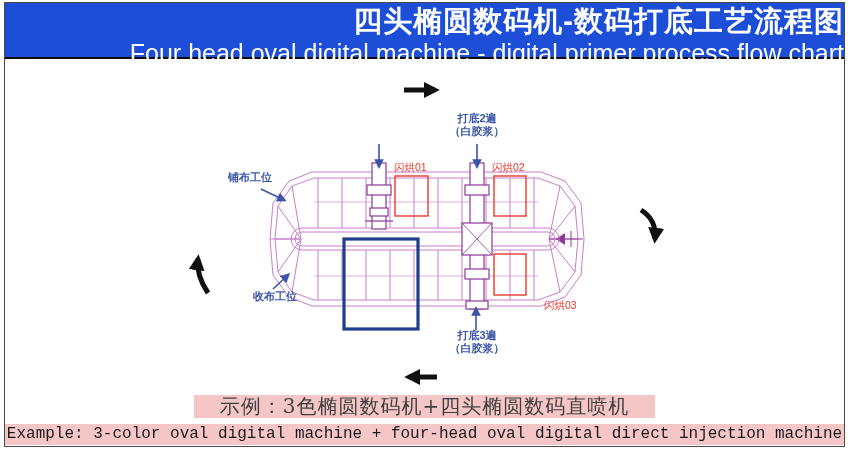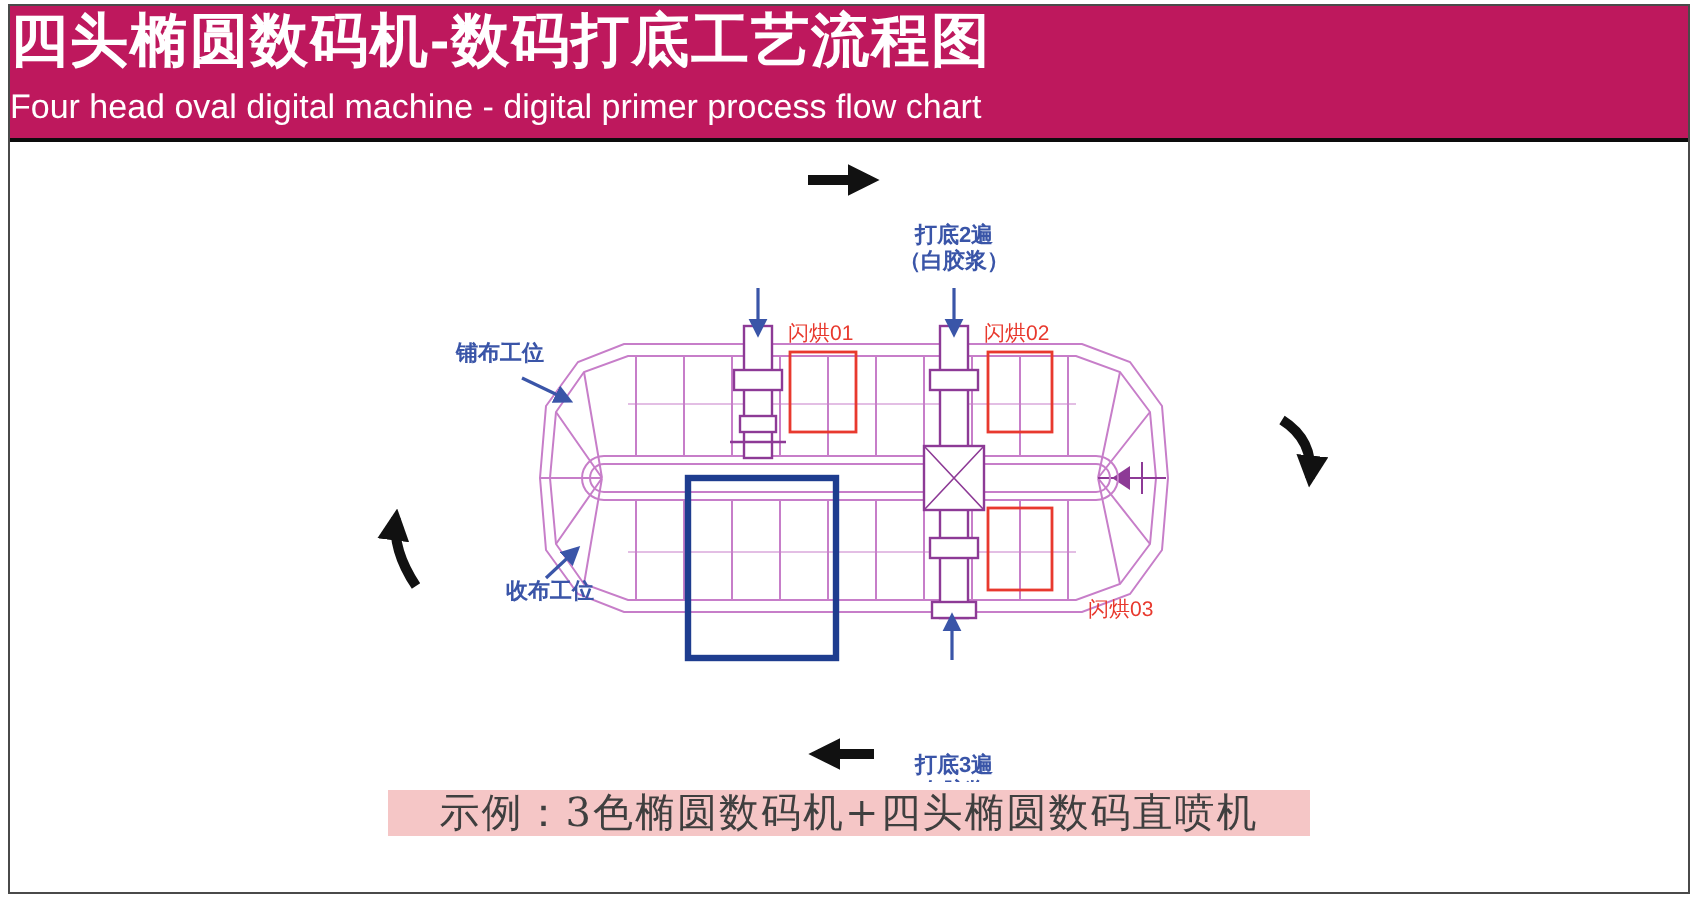--- a/index.html
+++ b/index.html
@@ -1,21 +1,21 @@
 <!DOCTYPE html>
 <html><head>
 <meta charset="utf-8">
 <style>
   html,body{margin:0;padding:0;background:#fff;}
   body{width:850px;height:450px;position:relative;font-family:"Liberation Sans",sans-serif;overflow:hidden;}
   .frame{position:absolute;left:4px;top:2px;width:841px;height:445px;border:1px solid #4a4a4a;box-sizing:border-box;background:#fff;}
   
-  .banner{position:absolute;left:0;top:0;width:100%;height:68px;background:#be185d;border-bottom:2px solid #0c0c0c;box-sizing:border-box;text-align:left;}
+  .banner{position:absolute;left:0;top:0;width:100%;height:56px;background:#1d4ed8;border-bottom:2px solid #0c0c0c;box-sizing:border-box;text-align:right;}
   .banner .zh{color:#fff;font-weight:bold;font-size:29px;line-height:37px;letter-spacing:1px;}
-  .banner .en{color:#fff;font-size:17px;line-height:27px;}
+  .banner .en{color:#fff;font-size:25px;line-height:27px;}
   
   .main{position:absolute;left:0;top:68px;width:839px;height:320px;background:#fff;}
   .main svg{position:absolute;left:0;top:0;}
   .lbl{position:absolute;text-align:center;font-weight:bold;color:#3a55a8;font-size:11px;line-height:13px;}
   .lbl-red{position:absolute;text-align:center;color:#e8392e;font-size:10.5px;line-height:12px;font-weight:normal;}
   
   .example{position:absolute;left:0;top:388px;width:839px;height:55px;background:#fff;text-align:center;}
   .ex-zh-wrap{margin-top:4px;}
   .ex-zh{display:inline-block;background:#f5c6c6;color:#3f3f3f;font-family:"DejaVu Serif",serif;font-size:20px;line-height:23px;padding:0 26px;letter-spacing:1px;}
   .ex-en{position:absolute;left:0;bottom:1px;width:100%;background:#f5c6c6;color:#1a1a1a;font-family:"Liberation Mono",monospace;font-size:16px;line-height:21px;white-space:nowrap;}
@@ -106,31 +106,32 @@
         <line x1="268" y1="218" x2="283" y2="204" marker-end="url(#bl)"></line>
       </g>
     </svg>
 
     <div class="lbl" style="left:298px;top:41px;width:140px;">
     </div>
     <div class="lbl" style="left:407px;top:41px;width:130px;">
       <div>打底2遍</div>
       <div>（白胶浆）</div>
     </div>
-    <div class="lbl" style="left:407px;top:258px;width:130px;margin-top:48px;">
+    <div class="lbl" style="left:407px;top:258px;width:130px;">
       <div>打底3遍</div>
       <div>（白胶浆）</div>
     </div>
     <div class="lbl" style="left:215px;top:100px;width:60px;">铺布工位</div>
     <div class="lbl" style="left:240px;top:219px;width:60px;">收布工位</div>
 
     <div class="lbl-red" style="left:389px;top:90px;">闪烘01</div>
     <div class="lbl-red" style="left:487px;top:90px;">闪烘02</div>
     <div class="lbl-red" style="left:491px;top:228px;margin-left:48px;">闪烘03</div>
   </div>
 
   <div class="example">
     <div class="ex-zh-wrap">
       <span class="ex-zh">示例：3色椭圆数码机+四头椭圆数码直喷机</span>
     </div>
+    <div class="ex-en">Example: 3-color oval digital machine + four-head oval digital direct injection machine</div>
   </div>
 
 </div>
 
 </body></html>

